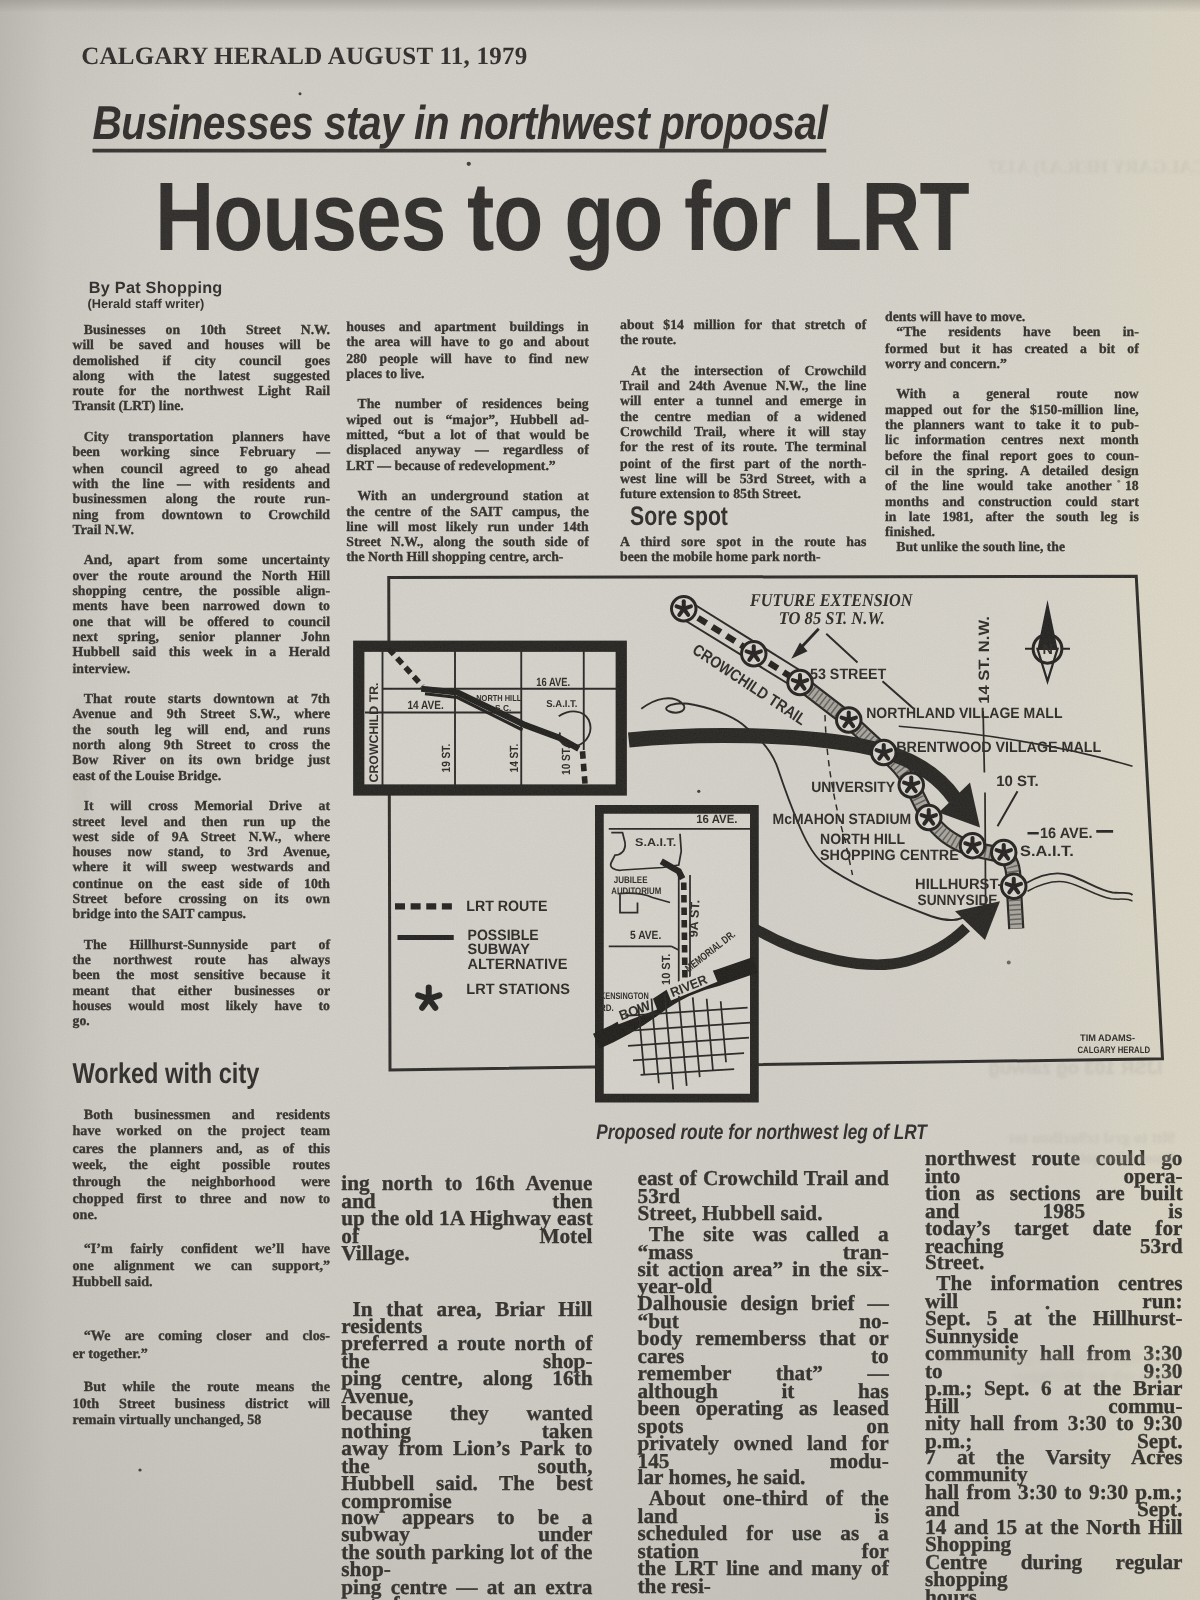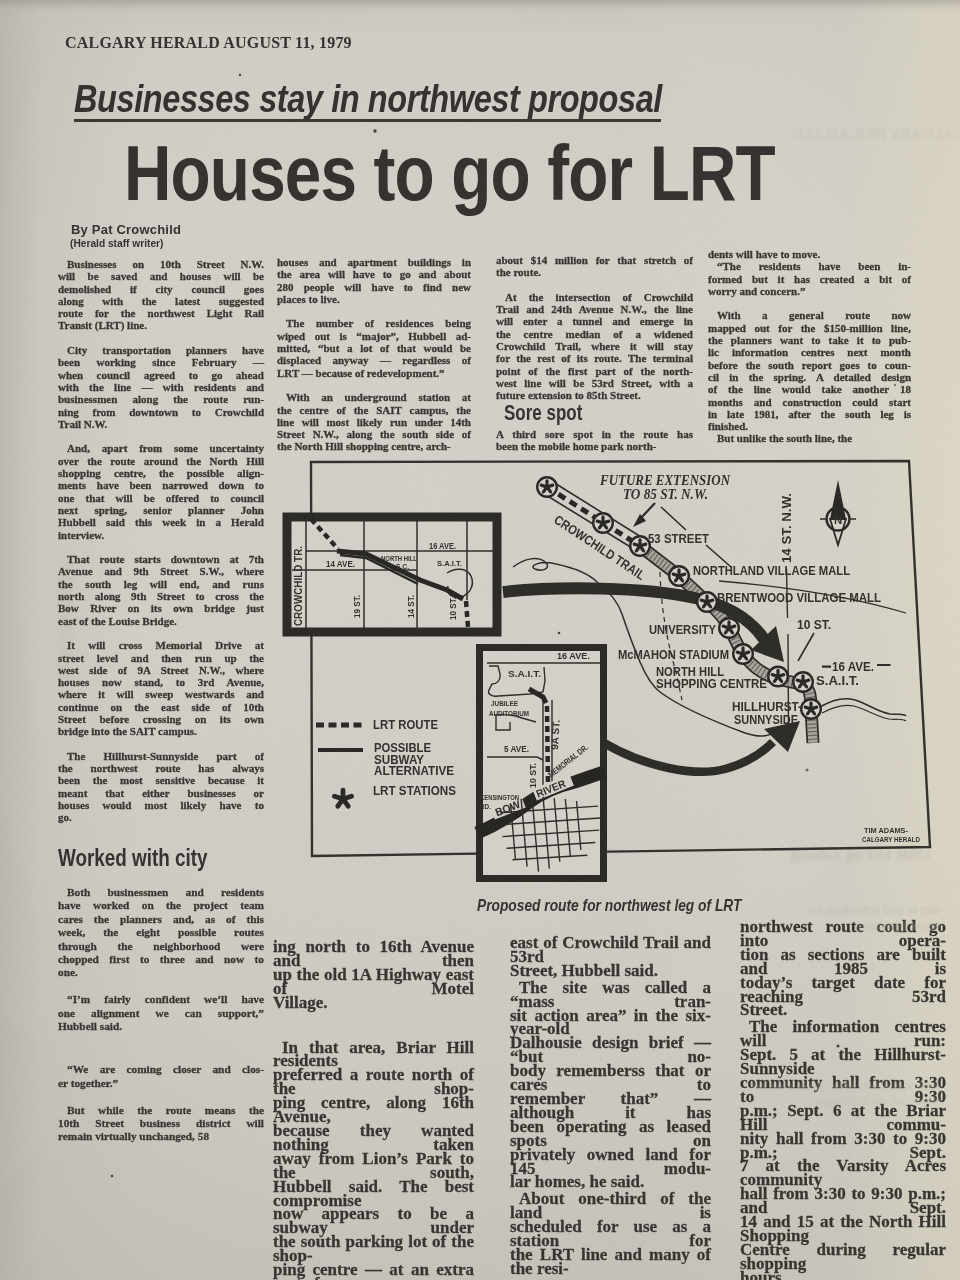--- a/index.html
+++ b/index.html
@@ -26,29 +26,29 @@
 <div class="bgl" style="inset:0;background:linear-gradient(90deg,#c2bfb8 0,rgba(205,202,194,0.6) 42px,rgba(216,213,205,0) 140px);"></div>
 
 <div class="bgl" style="top:0;right:0;width:340px;height:1280px;background:linear-gradient(90deg,rgba(227,222,210,0) 0,rgba(229,224,210,0.45) 230px,#e6e1cf 295px,#eae4d1 340px);"></div>
 <div class="bgl" style="inset:0;background:radial-gradient(ellipse at 45% 40%,rgba(255,255,255,0.07) 0,rgba(255,255,255,0) 55%,rgba(110,108,102,0.13) 100%);"></div>
 
 <div class="bgl" style="top:0;left:0;width:960px;height:10px;background:linear-gradient(180deg,rgba(120,117,110,0.35),rgba(120,117,110,0));"></div>
 
 <div class="bgl" style="left:705px;top:126px;width:260px;height:22px;color:#c2beb2;font-family:'Liberation Serif',serif;font-weight:bold;font-size:15px;transform:scaleX(-1);opacity:0.4;filter:blur(1.2px);">CALGARY HER.AJ) A137</div>
 </div>
 
-<div class="hd" style="left:65px;top:34px;font-family:'Liberation Serif',serif;font-size:16px;letter-spacing:0.2px;">CALGARY HERALD AUGUST 11, 1979</div>
+<div class="hd" style="left:65px;top:34px;font-family:'Liberation Serif',serif;font-size:20px;letter-spacing:0.2px;">CALGARY HERALD AUGUST 11, 1979</div>
 
 <div class="hd" style="left:74px;top:78px;font-size:38px;font-style:italic;transform:scaleX(0.856);transform-origin:0 0;letter-spacing:-0.5px;">Businesses stay in northwest proposal</div>
 
 <div class="bgl" style="left:74px;top:119px;width:587px;height:2.6px;background:#2a2824;"></div>
 
 <div class="hd" style="left:124px;top:128px;font-size:78px;transform:scaleX(0.842);transform-origin:0 0;letter-spacing:-1px;">Houses to go for LRT</div>
 
-<div class="hd" style="left:71px;top:222px;font-size:13px;letter-spacing:0.2px;">By Pat Crowchild</div>
+<div class="hd" style="left:71px;top:222px;font-size:13px;letter-spacing:0.2px;">By Pat Shopping</div>
 
 <div class="hd" style="left:70px;top:238px;font-size:10.2px;">(Herald staff writer)</div>
 
 <div class="col colA" style="left:58px;top:258px;width:206px;">
 <div class="p">Businesses on 10th Street N.W.</div>
 <div>will be saved and houses will be</div>
 <div>demolished if city council goes</div>
 <div>along with the latest suggested</div>
 <div>route for the northwest Light Rail</div>
 <div class="e">Transit (LRT) line.</div>
@@ -180,21 +180,21 @@
 
 <div class="col colA" style="left:708px;top:248px;width:203px;">
 <div class="e">dents will have to move.</div>
 <div class="p">“The residents have been in-</div>
 <div>formed but it has created a bit of</div>
 <div class="e">worry and concern.”</div>
 <div class="p g">With a general route now</div>
 <div>mapped out for the $150-million line,</div>
 <div>the planners want to take it to pub-</div>
 <div>lic information centres next month</div>
-<div>before the south report goes to coun-</div>
+<div>before the final report goes to coun-</div>
 <div>cil in the spring. A detailed design</div>
 <div>of the line would take another 18</div>
 <div>months and construction could start</div>
 <div>in late 1981, after the south leg is</div>
 <div class="e">finished.</div>
 <div class="p e">But unlike the south line, the</div>
 </div>
 
 <div class="col colB" style="left:740px;top:920px;width:206px;">
 <div>northwest route could go into opera-</div>

